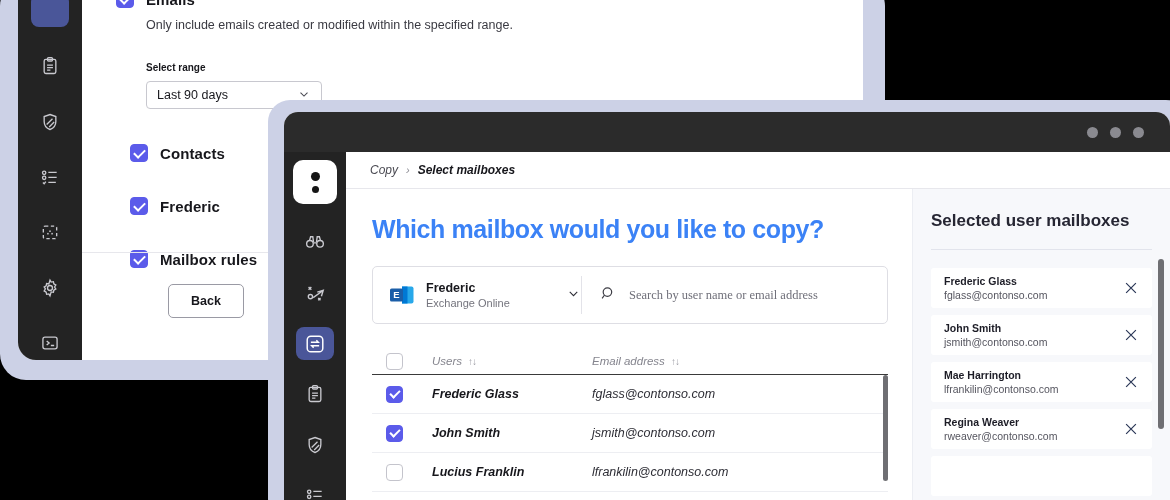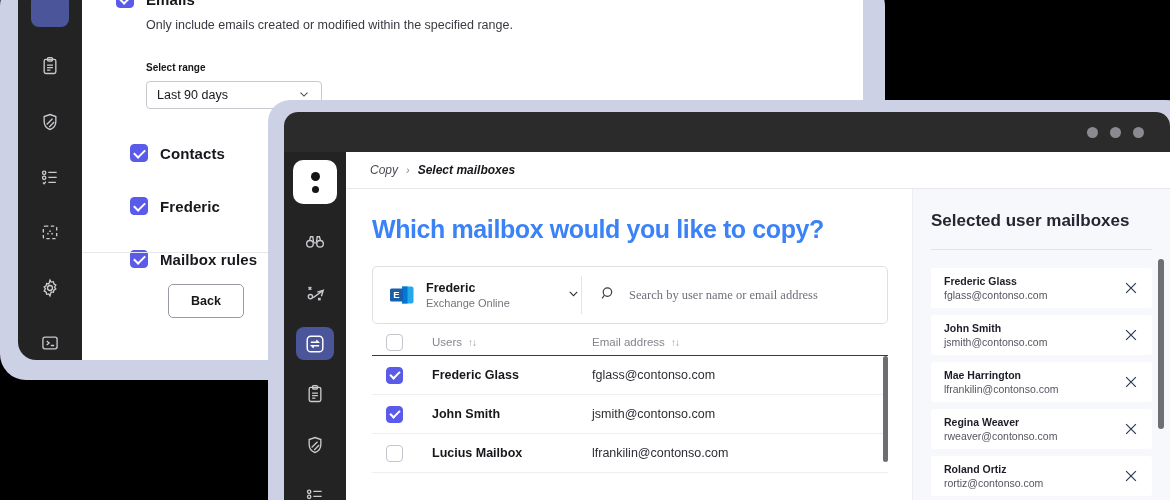--- a/index.html
+++ b/index.html
@@ -118,21 +118,21 @@
   }
   .tenant { width: 208px; display: flex; align-items: center; gap: 11px; padding-left: 16px; }
   .ex-icon { width: 26px; height: 22px; flex: none; }
   .tenant-txt { flex: 1; min-width: 0; }
   .tenant-name { font-size: 12.5px; font-weight: 700; color: #17171c; }
   .tenant-sub { font-size: 11px; color: #74747d; margin-top: 2px; }
   .vdiv { width: 1px; height: 38px; background: #e3e3e9; }
   .searchbox { flex: 1; display: flex; align-items: center; gap: 12px; padding-left: 18px; font-family: Liberation Serif, serif; }
   .search-ph { font-size: 12.5px; color: #6f6f79; }
 
-  .tbl { margin-top: 5px; }
+  .tbl { margin-top: 24px; font-style: italic; }
   .tbl-head { display: flex; align-items: center; height: 26px; padding-left: 14px; }
   .cb-cell { width: 46px; flex: none; display: flex; align-items: center; }
   .cb {
     width: 17px; height: 17px; border-radius: 4px; border: 1.5px solid #c4c4cc; background: #fff;
     display: flex; align-items: center; justify-content: center;
   }
   .cb.on { background: #5b5bea; border-color: #5b5bea; }
   .cb.on::after {
     content: ""; width: 4px; height: 8px; margin-top: -2px;
     border: solid #fff; border-width: 0 2px 2px 0; transform: rotate(45deg);
@@ -416,21 +416,21 @@
                   <span class="cb-cell">
                     <span class="cb on"></span>
                   </span>
                   <span class="col-user tname">John Smith</span>
                   <span class="col-mail tmail">jsmith@contonso.com</span>
                 </div>
                 <div class="trow">
                   <span class="cb-cell">
                     <span class="cb"></span>
                   </span>
-                  <span class="col-user tname">Lucius Mailbox</span>
+                  <span class="col-user tname">Lucius Franklin</span>
                   <span class="col-mail tmail">lfrankilin@contonso.com</span>
                 </div>
                 <div class="vscroll"></div>
               </div>
             </div>
           </div>
 
           <div class="pane-right">
             <div class="panel-title">Selected user mailboxes</div>
             <div class="panel-rule"></div>
@@ -477,31 +477,20 @@
                   <span class="card-name" style="display:block">Regina Weaver</span>
                   <span class="card-mail" style="display:block">rweaver@contonso.com</span>
                 </span>
                 <span class="xbtn">
                   <svg width="18" height="18" viewBox="0 0 24 24" fill="none" stroke="currentColor" stroke-width="1.6">
                       <path d="M5.5 5.5l13 13M18.5 5.5l-13 13"></path>
                     </svg>
                 </span>
               </div>
 
-              <div class="card">
-                <span class="card-txt">
-                  <span class="card-name" style="display:block">Roland Ortiz</span>
-                  <span class="card-mail" style="display:block">rortiz@contonso.com</span>
-                </span>
-                <span class="xbtn">
-                  <svg width="18" height="18" viewBox="0 0 24 24" fill="none" stroke="currentColor" stroke-width="1.6">
-                      <path d="M5.5 5.5l13 13M18.5 5.5l-13 13"></path>
-                    </svg>
-                </span>
-              </div>
 
               <div class="card">
                 
                 
               </div>
 
             </div>
             <div class="rscroll"></div>
           </div>
 

